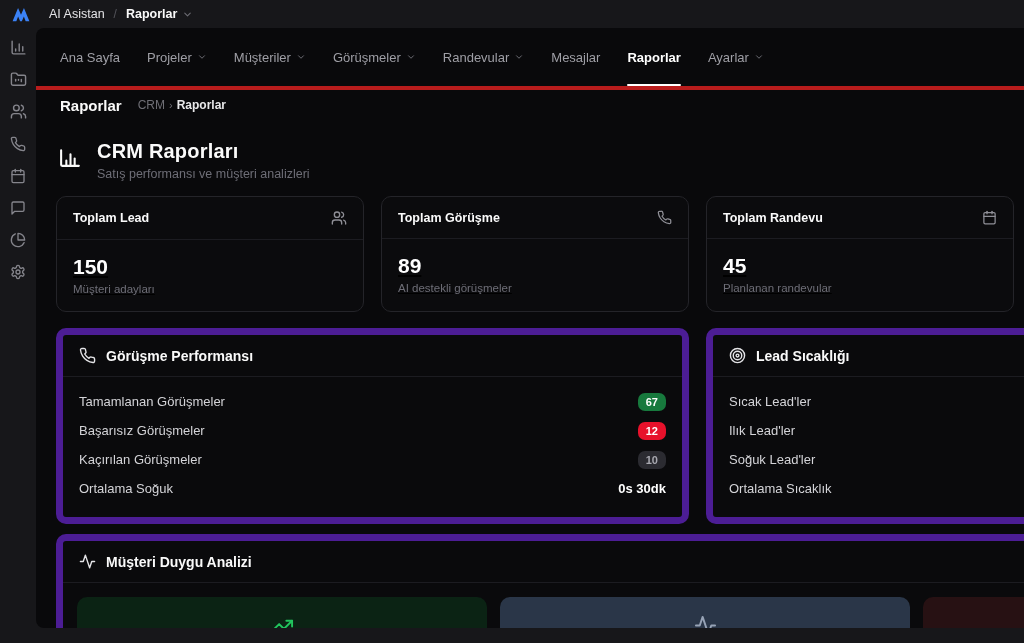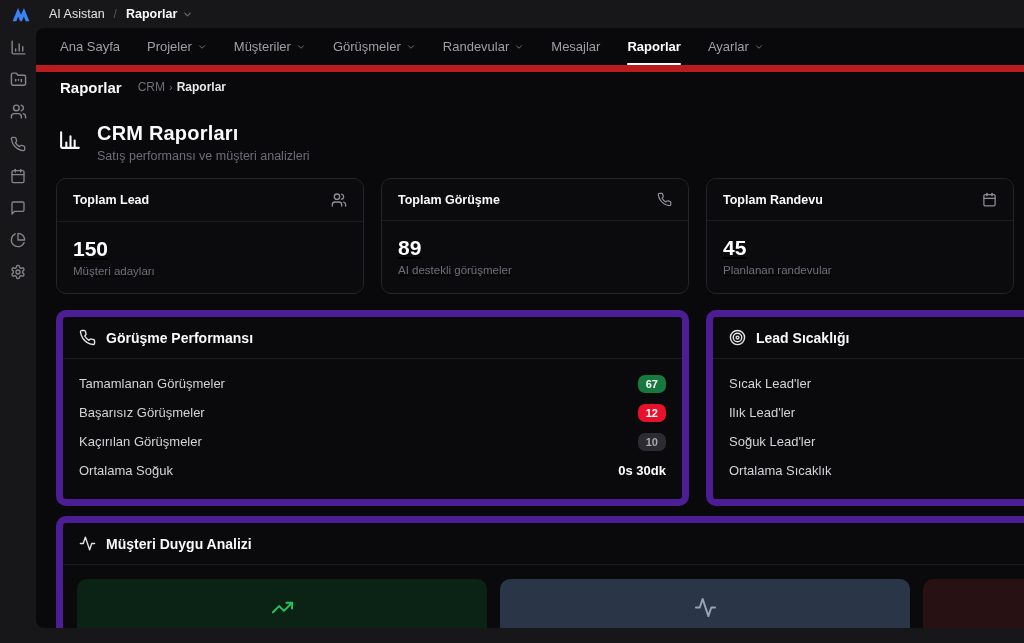--- a/index.html
+++ b/index.html
@@ -15,21 +15,21 @@
   .workspace span { font-size:12.5px; font-weight:700; color:#fafafa; }
   .chev { color:#6b6b72; }
 
   
   .shell { display:flex; height:615px; }
   .sidebar { width:36px; flex:none; display:flex; flex-direction:column; align-items:center; padding-top:11px; gap:15px; }
   .side-btn { width:20px; height:17px; display:flex; align-items:center; justify-content:center; color:#85858c; cursor:pointer; }
   .main { flex:1; height:600px; background:#09090b; border-radius:8px 0 0 8px; overflow:hidden; position:relative; }
 
   
-  .tabs { height:44px; display:flex; align-items:stretch; gap:27px; padding:0 24px; border-bottom:7px solid #b91c1c; }
+  .tabs { height:62px; display:flex; align-items:stretch; gap:27px; padding:0 24px; border-bottom:4px solid #b91c1c; }
   .tab { display:flex; align-items:center; gap:5px; font-size:13px; font-weight:500; color:#9f9fa6; cursor:pointer; position:relative; white-space:nowrap; }
   .tab.active { color:#ffffff; font-weight:700; }
   .tab.active::after { content:""; position:absolute; left:0; right:0; bottom:0; height:2px; background:#fff; border-radius:2px; }
 
   
   .bc-row { height:30px; display:flex; align-items:center; gap:16px; padding:0 24px; }
   .bc-title { font-size:15px; font-weight:700; color:#fafafa; }
   .crumbs { display:flex; align-items:center; gap:4px; }
   .crumb-root { font-size:12px; color:#6f6f76; cursor:pointer; }
   .crumb-sep { font-size:11px; color:#6f6f76; }

